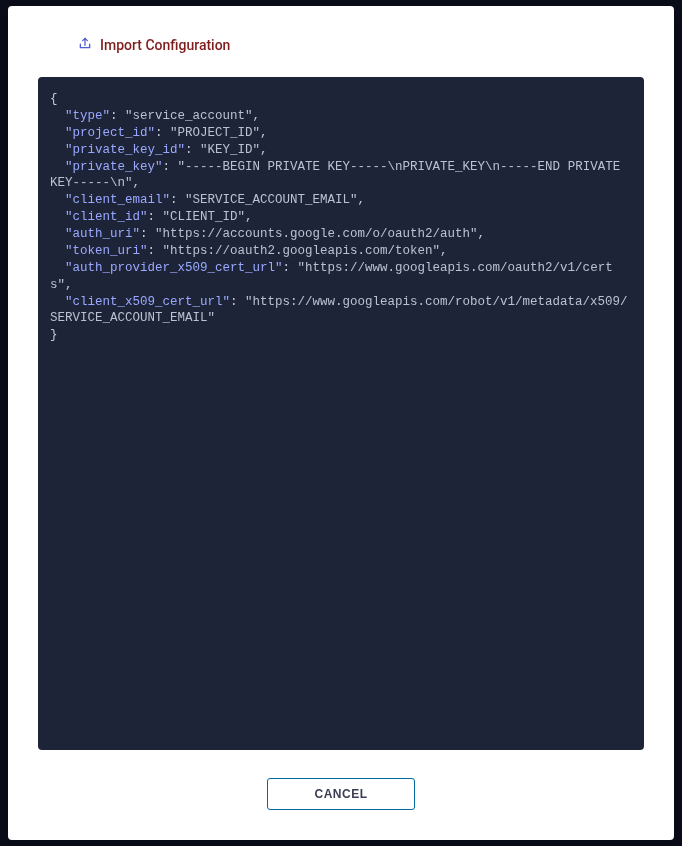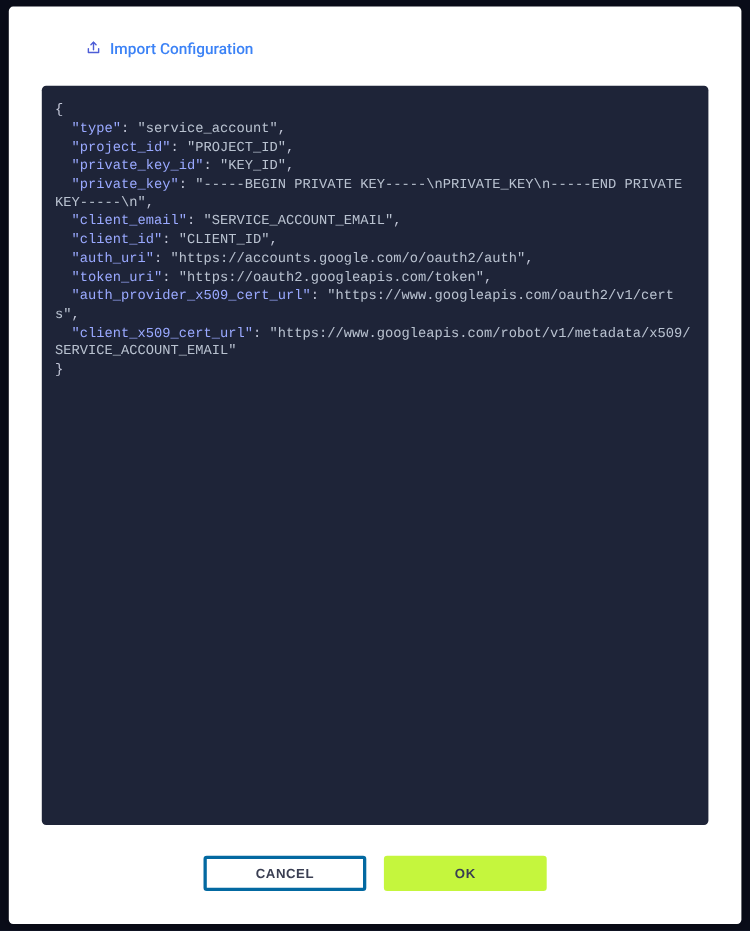--- a/index.html
+++ b/index.html
@@ -24,21 +24,21 @@
       border-radius: 4px;
       padding: 30px;
       display: flex;
       flex-direction: column;
       box-shadow: 0 4px 20px rgba(0,0,0,0.3);
     }
     .import-link {
       display: flex;
       align-items: center;
       gap: 8px;
-      color: #3b82f6;
+      color: #7f1d1d;
       font-size: 14px;
       font-weight: 500;
       cursor: pointer;
       margin-left: 40px;
       margin-bottom: 24px;
     }
     .import-link svg {
       width: 14px;
       height: 14px;
     }
@@ -107,21 +107,21 @@
       letter-spacing: 0.5px;
       cursor: pointer;
       border: none;
       display: flex;
       align-items: center;
       justify-content: center;
     }
     .btn-cancel {
       background: #ffffff;
       color: #3a3e52;
-      border: 3px solid #0369a1;
+      border: 1px solid #0369a1;
     }
     .btn-ok {
       background: #c5f63d;
       color: #3a3e52;
     }
   </style>
 </head>
 <body>
 
 <div class="modal">
@@ -146,16 +146,15 @@
   <span class="key">"client_email"</span><span class="punct">: </span><span class="str">"SERVICE_ACCOUNT_EMAIL"</span><span class="punct">,</span>
   <span class="key">"client_id"</span><span class="punct">: </span><span class="str">"CLIENT_ID"</span><span class="punct">,</span>
   <span class="key">"auth_uri"</span><span class="punct">: </span><span class="str">"https://accounts.google.com/o/oauth2/auth"</span><span class="punct">,</span>
   <span class="key">"token_uri"</span><span class="punct">: </span><span class="str">"https://oauth2.googleapis.com/token"</span><span class="punct">,</span>
   <span class="key">"auth_provider_x509_cert_url"</span><span class="punct">: </span><span class="str">"https://www.googleapis.com/oauth2/v1/certs"</span><span class="punct">,</span>
   <span class="key">"client_x509_cert_url"</span><span class="punct">: </span><span class="str">"https://www.googleapis.com/robot/v1/metadata/x509/SERVICE_ACCOUNT_EMAIL"</span><span class="punct"></span>
 }</div>
 
   <div class="actions">
     <button class="btn btn-cancel">CANCEL</button>
-    <button class="btn btn-ok">OK</button>
   </div>
 
 </div>
 
 </body></html>

